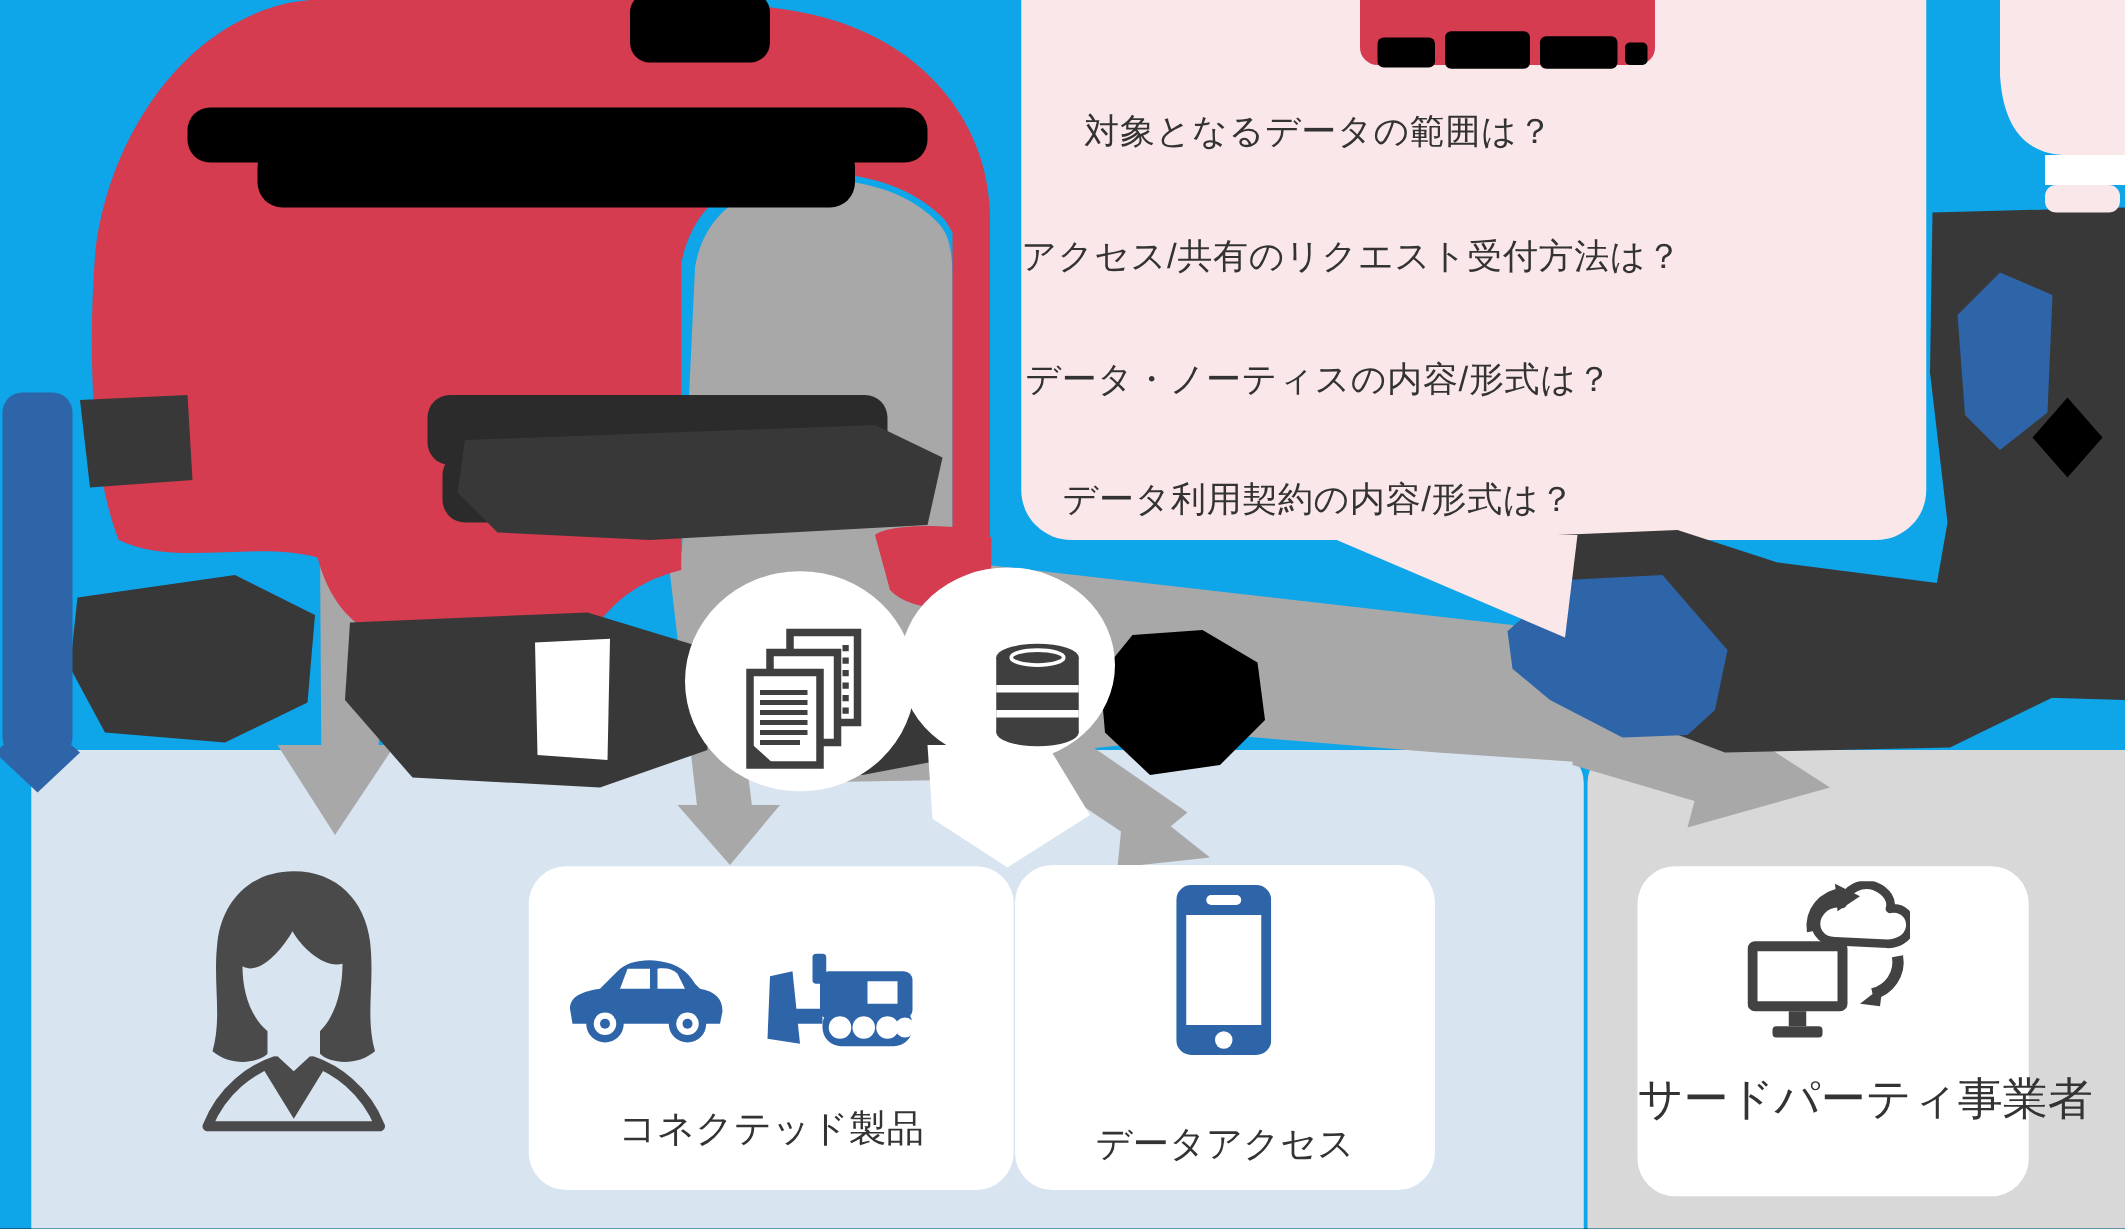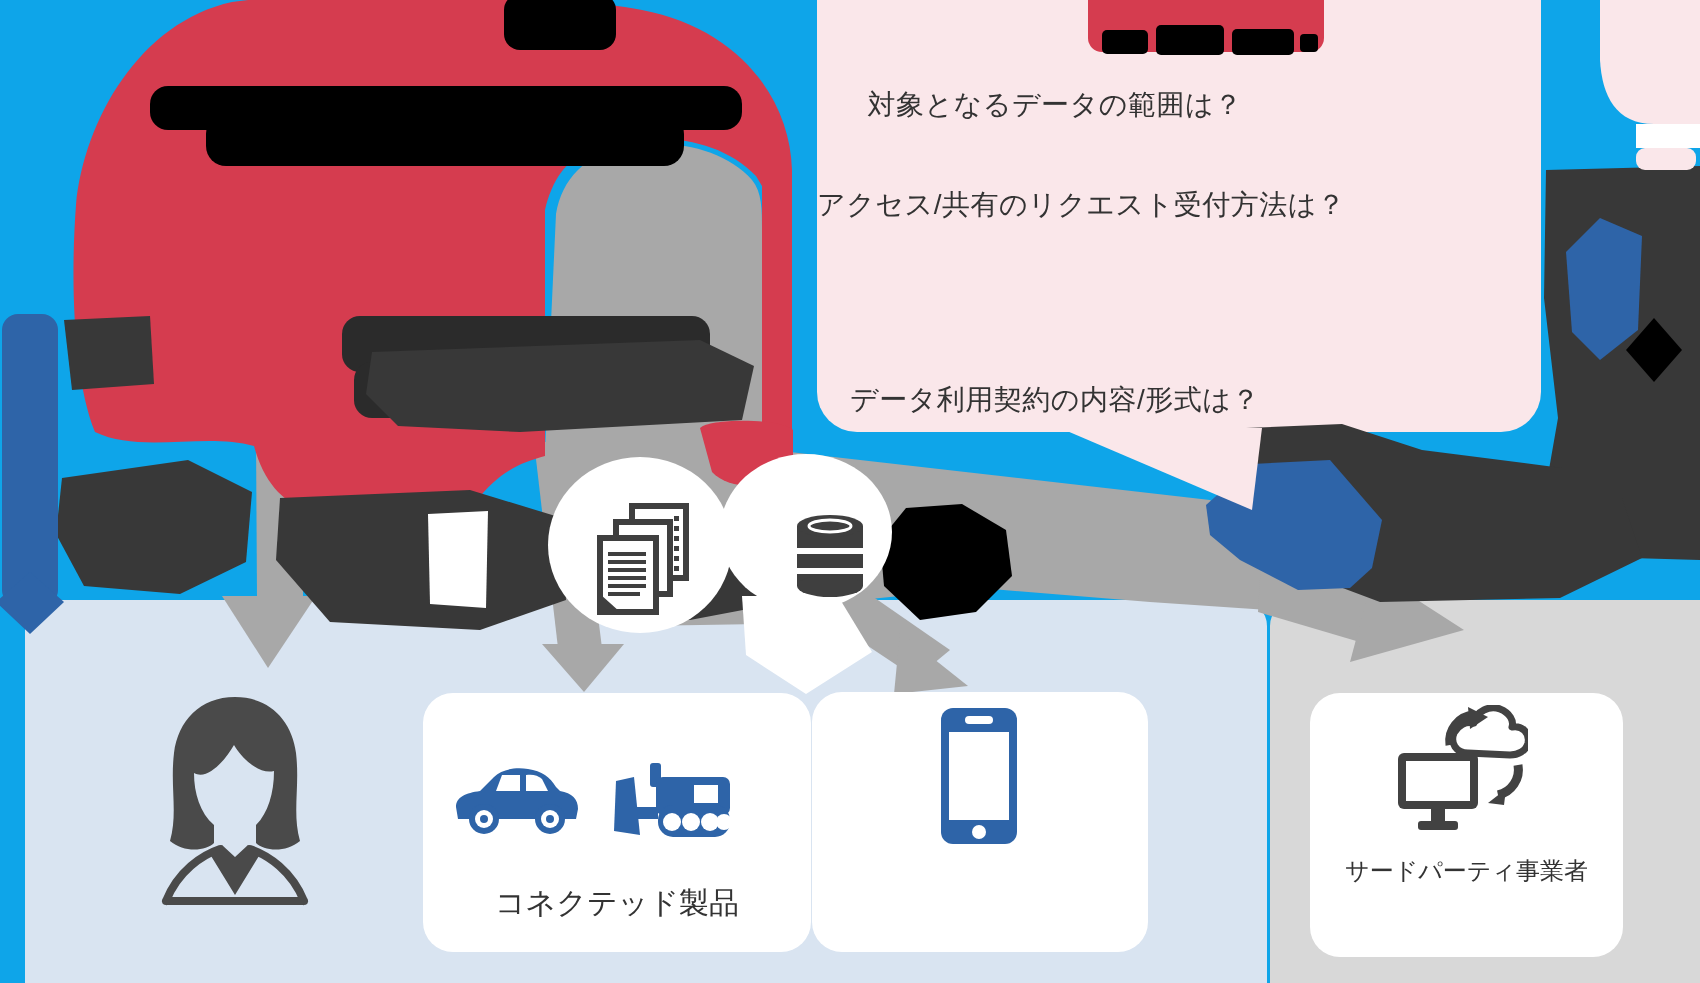--- a/index.html
+++ b/index.html
@@ -29,20 +29,21 @@
 
 <div id="stage">
 
   <div class="abs panel-lightblue z1"></div>
   <div class="abs panel-lightgray z1"></div>
 
   <div class="abs panel-pink z1">
     <div class="abs q-wrap">
       <div class="q" style="top:86px">対象となるデータの範囲は？</div>
       <div class="q" style="top:186px">アクセス/共有のリクエスト受付方法は？</div>
+      <div class="q" style="top:285px">データ・ノーティスの内容/形式は？</div>
       <div class="q" style="top:381px">データ利用契約の内容/形式は？</div>
     </div>
   </div>
 
   <svg class="abs decor z2" viewBox="0 0 1700 983">
 
     <g fill="#a8a8a8">
       <path d="M556,214 C562,178 586,156 620,148 C668,137 724,148 752,180 C762,192 762,210 762,230
                L762,448 L790,452 L1210,500 L1268,544 L1268,610 L1150,602 L980,588 L840,602
                L760,624 L640,626 L560,602 L545,520 L545,452 Z"></path>
@@ -184,33 +185,34 @@
     <div class="card-label" style="top:190px;font-size:30px">コネクテッド製品</div>
   </div>
 
   <div class="abs card z3" style="left:812px;top:692px;width:336px;height:260px">
     <svg class="abs" style="left:129px;top:16px" width="76" height="136" viewBox="0 0 76 136">
       <rect x="0" y="0" width="76" height="136" rx="12" fill="#2e64a8"></rect>
       <rect x="24" y="8" width="28" height="8" rx="4" fill="#fff"></rect>
       <rect x="8" y="24" width="60" height="88" fill="#fff"></rect>
       <circle cx="38" cy="124" r="7" fill="#fff"></circle>
     </svg>
+    <div class="card-label" style="top:204px;font-size:29px">データアクセス</div>
   </div>
 
   <div class="abs card z3" style="left:1310px;top:693px;width:313px;height:264px">
     <svg class="abs" style="left:88px;top:12px" width="130" height="135" viewBox="0 0 130 135">
       <path d="M70,48 C58,48 52,38 56,28 C60,20 68,16 76,18 C78,6 92,0 102,4 C112,8 116,16 114,22
                C124,20 132,28 130,38 C128,46 120,50 112,50 Z" fill="#fff" stroke="#424242" stroke-width="7" stroke-linejoin="round"></path>
       <path d="M52,40 A26,26 0 0 1 76,10" fill="none" stroke="#424242" stroke-width="9"></path>
       <polygon points="70,2 90,12 72,24" fill="#424242"></polygon>
       <path d="M120,60 A26,26 0 0 1 100,90" fill="none" stroke="#424242" stroke-width="9"></path>
       <polygon points="108,84 90,98 106,100" fill="#424242"></polygon>
       <g>
         <rect x="0" y="48" width="80" height="56" rx="6" fill="#424242"></rect>
         <rect x="8" y="56" width="64" height="40" fill="#fff"></rect>
         <rect x="33" y="104" width="14" height="12" fill="#424242"></rect>
         <rect x="20" y="116" width="40" height="9" rx="3" fill="#424242"></rect>
       </g>
     </svg>
-    <div class="card-label" style="top:162px;font-size:24px">サードパーティ事業者</div>
+    <div class="card-label" style="top:162px;font-size:36px">サードパーティ事業者</div>
   </div>
 
 </div>
 
 </body></html>

